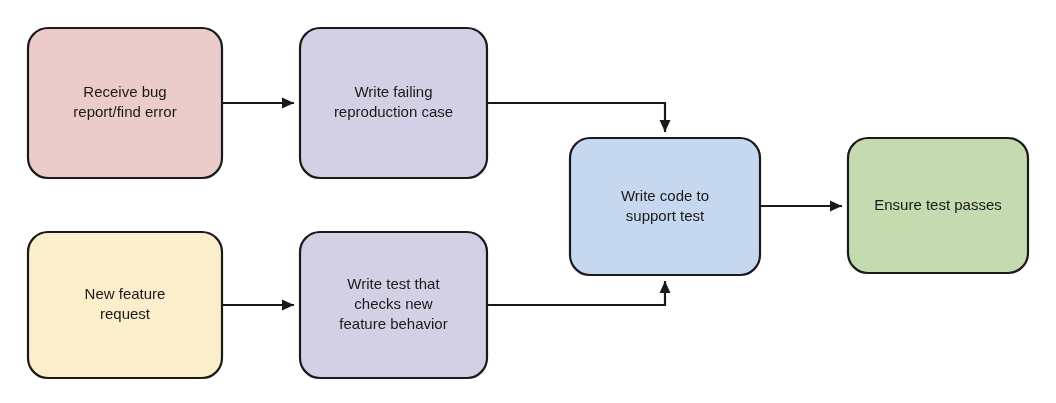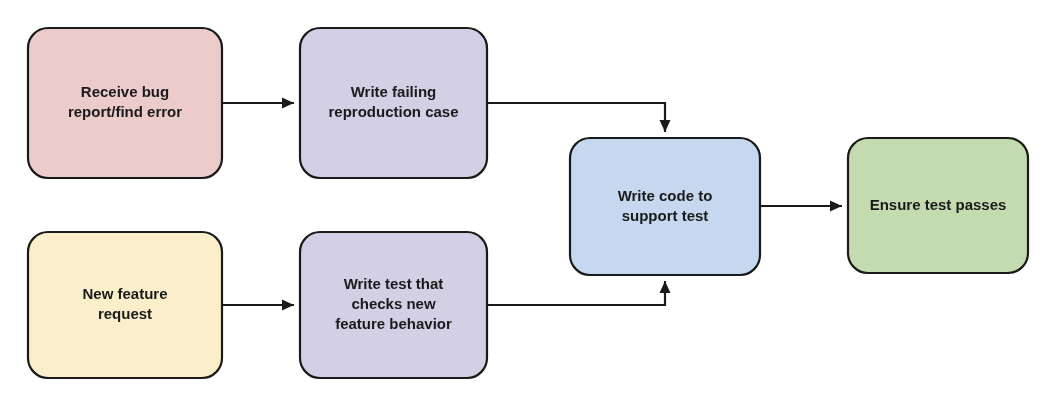--- a/index.html
+++ b/index.html
@@ -12,21 +12,20 @@
     width: 1056px;
     height: 403px;
     overflow: hidden;
     font-family: "Liberation Sans", "DejaVu Sans", sans-serif;
   }
   #diagram-root {
     position: relative;
     width: 1056px;
     height: 403px;
     background: #ffffff;
-    font-weight: bold;
   }
   #flow-svg {
     position: absolute;
     top: 0;
     left: 0;
     width: 1056px;
     height: 403px;
   }
   .node-rect {
     stroke: #1a1a1a;

